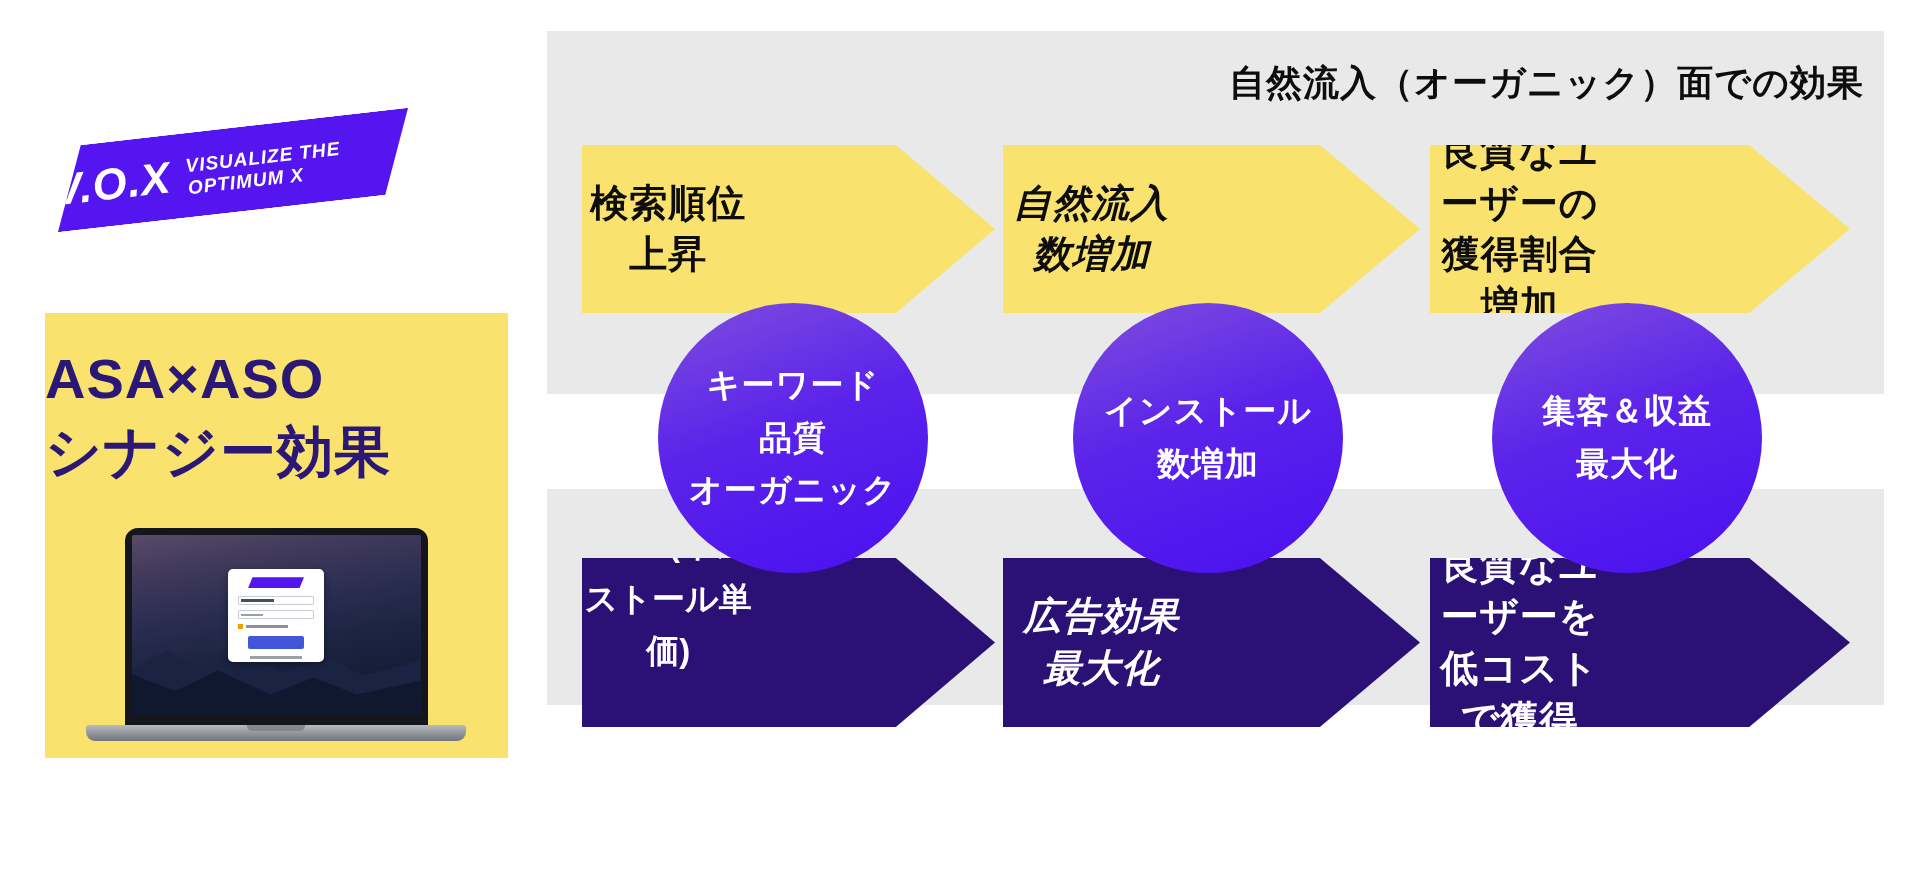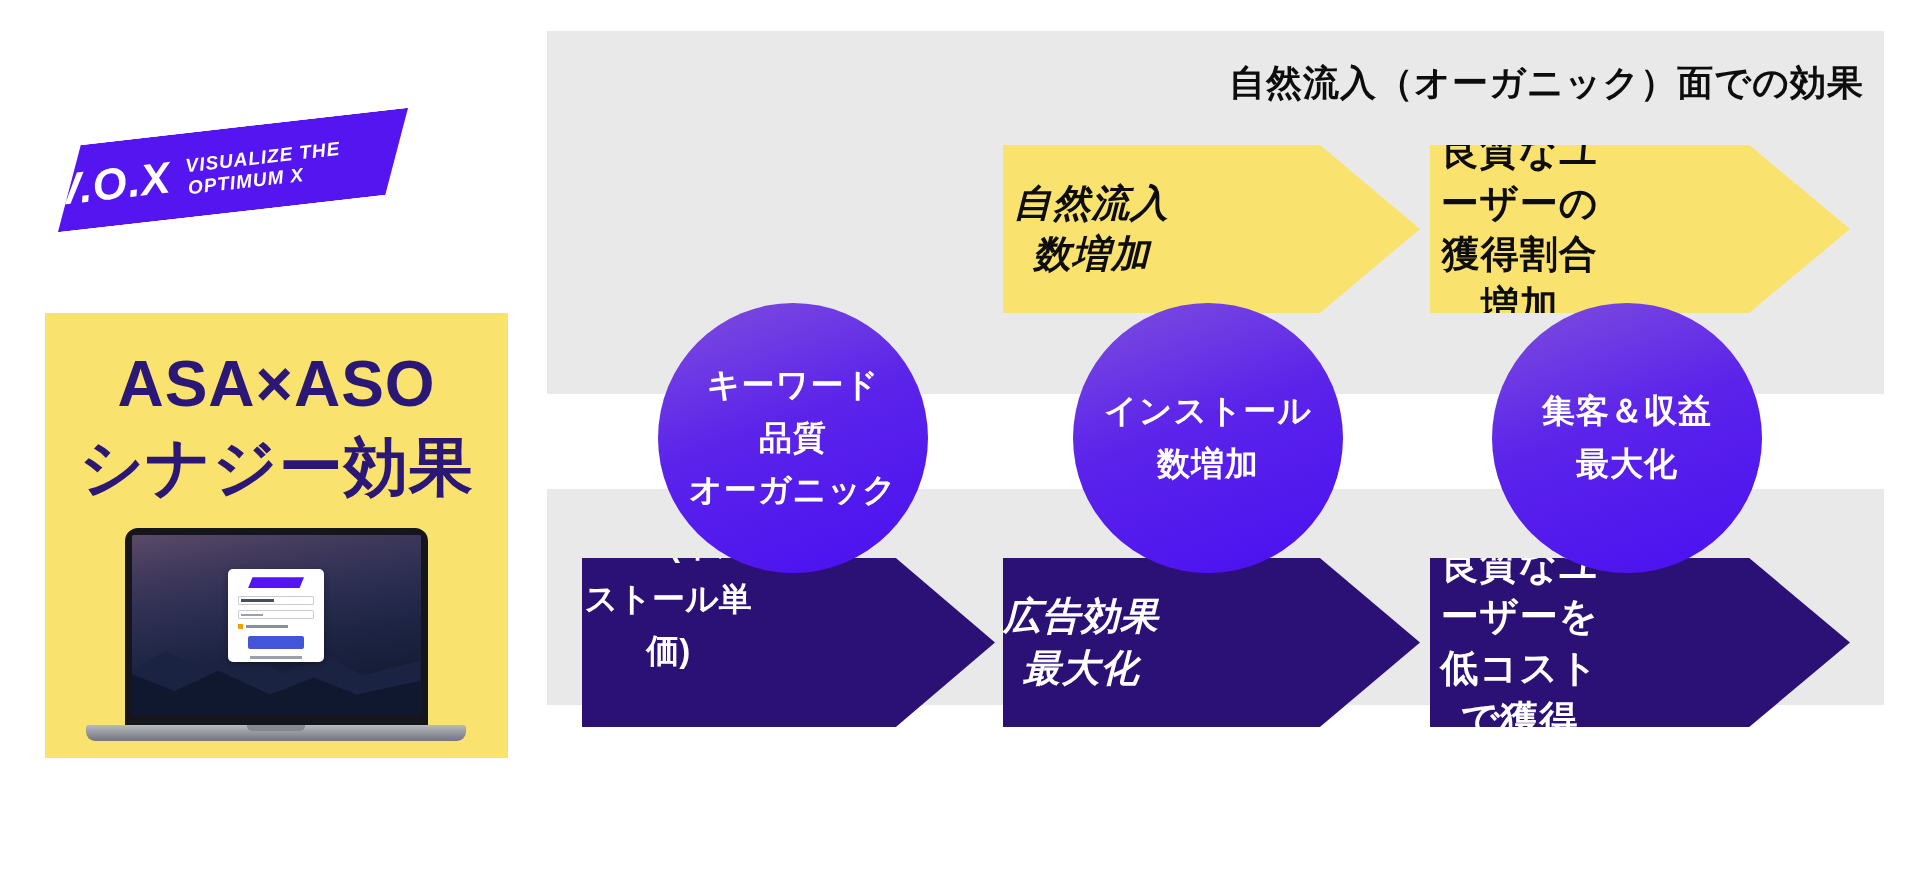--- a/index.html
+++ b/index.html
@@ -19,22 +19,22 @@
     color:#fff;
   }
   .logo-brand{font-size:44px;font-style:italic;font-weight:700;letter-spacing:1px;}
   .logo-tagline{font-size:19px;font-style:italic;font-weight:700;letter-spacing:1px;margin-top:4px;}
 
   .left-card{
     position:absolute;left:45px;top:313px;width:463px;height:445px;
     background:var(--yellow,#fae26e);
   }
   .card-title{
-    margin-top:30px;text-align:center;
-    font-size:64px;font-weight:700;line-height:1.3;
+    margin-top:30px;
+    font-size:56px;font-weight:700;line-height:1.3;
     color:var(--title_navy,#2b1775);
     white-space:pre-line;letter-spacing:1px;
   }
   
   .laptop{position:absolute;left:41px;top:215px;width:380px;}
   .laptop-screen{
     width:303px;height:197px;margin:0 auto;box-sizing:border-box;
     background:#15161c;border:7px solid #15161c;border-bottom:10px solid #15161c;
     border-radius:13px 13px 0 0;
   }
@@ -77,21 +77,21 @@
   .panel-heading{
     position:absolute;right:20px;font-size:36px;font-weight:700;
     color:var(--text_dark,#0d0d0d);letter-spacing:1px;
   }
   .heading-top{top:28px;}
   .heading-bottom{bottom:30px;}
 
   .arrow{
     position:absolute;height:168px;box-sizing:border-box;
     clip-path:polygon(0 0,76% 0,100% 50%,76% 100%,0 100%);
-    display:flex;align-items:center;justify-content:flex-start;
+    display:flex;align-items:center;justify-content:flex-end;
     padding-right:18%;text-align:center;
   }
   .arrow.yellow{top:114px;background:var(--yellow,#fae26e);color:var(--text_dark,#0d0d0d);}
   .arrow.navy{top:527px;height:169px;background:var(--navy,#2b1076);color:#fff;}
   .a1{left:35px;width:413px;}
   .a2{left:456px;width:417px;font-style:italic;}
   .a3{left:883px;width:420px;}
   .arrow-label{font-size:38px;font-weight:700;line-height:1.35;white-space:pre-line;letter-spacing:1px;}
   .cpi{font-size:48px;font-weight:700;letter-spacing:0;}
   .cpi-sub{font-size:33px;font-weight:700;letter-spacing:0;}
@@ -144,20 +144,23 @@
         <div class="laptop-notch"></div>
       </div>
     </div>
   </div>
 
   <div class="panel">
     <div class="white-band"></div>
 
     <div class="panel-heading heading-top">自然流入（オーガニック）面での効果</div>
 
+    <div class="arrow yellow a1">
+      <div class="arrow-label">検索順位上昇</div>
+    </div>
     <div class="arrow yellow a2">
       <div class="arrow-label">自然流入数増加</div>
     </div>
     <div class="arrow yellow a3">
       <div class="arrow-label">良質なユーザーの
 獲得割合増加</div>
     </div>
 
     <div class="arrow navy a1">
       <div class="arrow-label">

